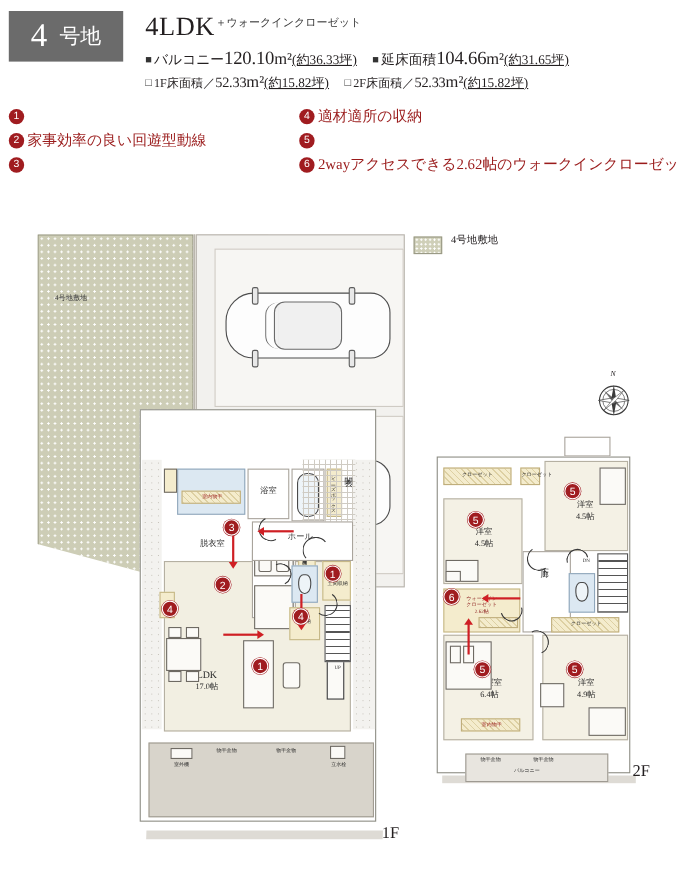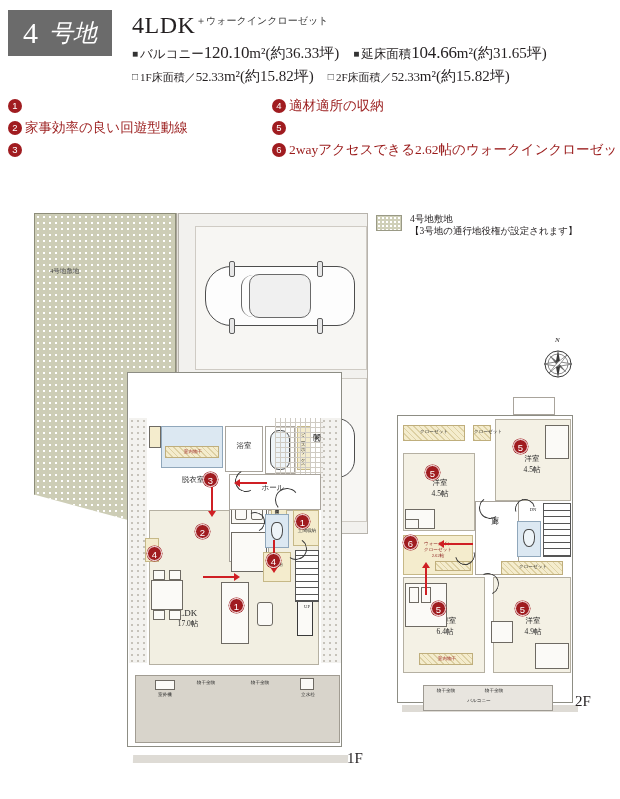--- a/index.html
+++ b/index.html
@@ -14,21 +14,21 @@
 
   
   .header { position: absolute; left: 0; top: 0; width: 620px; height: 92px; }
   .lot-badge {
     position: absolute; left: 8px; top: 10px; width: 104px; height: 46px;
     background: #6b6b6b; color: #ffffff;
     display: flex; align-items: center; justify-content: center;
     letter-spacing: 0px;
   }
   .lot-badge .num { font-size: 30px; line-height: 1; font-weight: normal; }
-  .lot-badge .suf { font-size: 24px; line-height: 1; margin-left: 11px; font-style: italic; }
+  .lot-badge .suf { font-size: 19px; line-height: 1; margin-left: 11px; }
 
   .plan-type {
     position: absolute; left: 132px; top: 12px;
     font-size: 24px; letter-spacing: 0.5px; color: #231f20;
   }
   .plan-type-sub {
     position: absolute; left: 196px; top: 14px;
     font-size: 10px; color: #3a3a3a; font-family: "Liberation Sans", sans-serif;
   }
 
@@ -38,21 +38,21 @@
   .area-item { display: flex; align-items: baseline; }
   .area-item + .area-item { margin-left: 14px; }
   .mk { font-size: 10px; margin-right: 2px; position: relative; top: -1px; }
   .mk.filled { color: #333; }
   .mk.open { color: #333; }
   .a-lbl { font-size: 12.5px; }
   .a-lbl.sm { font-size: 11px; }
   .a-val { font-size: 17px; margin: 0 0px; letter-spacing: -0.2px; }
   .a-val.sm { font-size: 13px; }
   .a-unit { font-size: 15px; }
-  .a-paren { font-size: 15px; }
+  .a-paren { font-size: 12px; text-decoration: underline; }
 
   
   .features { position: absolute; left: 6px; top: 96px; width: 608px; height: 68px; }
   .feat-col { position: absolute; top: 0; }
   .feat-col.left { left: 2px; width: 262px; }
   .feat-col.right { left: 266px; width: 344px; }
   .feat {
     display: flex; align-items: flex-start;
     height: 22px; color: #9a1b1b; font-size: 13.5px; white-space: nowrap;
   }
@@ -306,21 +306,20 @@
       <span class="bullet">6</span>
       <span class="ftxt">2wayアクセスできる2.62帖のウォークインクローゼット</span>
     </div>
   </div>
 </div>
 
 <div class="legend">
   <div class="legend-swatch"></div>
   <div class="legend-text">
     <div>4号地敷地</div>
-    <div>【3号地の通行地役権が設定されます】</div>
   </div>
 </div>
 
 <div class="compass">
   <div class="nlbl">N</div>
   <svg width="40" height="40" viewBox="0 0 40 40" style="position:absolute;left:0;top:8px">
     <circle cx="20" cy="20" r="13" fill="none" stroke="#3a3a3a" stroke-width="1"></circle>
     <circle cx="20" cy="20" r="10" fill="none" stroke="#3a3a3a" stroke-width="0.6"></circle>
     <polygon points="20,6 22.5,20 20,34 17.5,20" fill="#3a3a3a"></polygon>
     <polygon points="6,20 20,17.5 34,20 20,22.5" fill="#ffffff" stroke="#3a3a3a" stroke-width="0.6"></polygon>
@@ -392,21 +391,21 @@
   <div class="room r-white" style="left:104px;top:130px;width:40px;height:62px;"></div>
   <div class="furn" style="left:106px;top:132px;width:36px;height:22px;"></div>
   <div class="furn" style="left:106px;top:162px;width:36px;height:40px;"></div>
   <div class="furn" style="left:110px;top:136px;width:12px;height:14px;border-radius:2px;"></div>
   <div class="furn" style="left:126px;top:136px;width:12px;height:14px;border-radius:2px;"></div>
 
   <div class="room r-cream" style="left:146px;top:132px;width:16px;height:28px;"></div>
   <div class="lbl tiny vert" style="left:149px;top:135px;">食品庫</div>
 
   <div class="room r-blue" style="left:36px;top:56px;width:62px;height:42px;"></div>
-  <div class="lbl b" style="left:44px;top:62px;width:48px;margin-top:44px;">脱衣室</div>
+  <div class="lbl b" style="left:44px;top:76px;width:48px;margin-top:44px;">脱衣室</div>
   <div class="closet-hatch" style="left:40px;top:76px;width:54px;height:12px;"></div>
   <div class="lbl tiny" style="left:48px;top:79px;width:40px;color:#9a1b1b;">室内物干</div>
   <div class="furn" style="left:24px;top:56px;width:12px;height:22px;background:#f4eccd;"></div>
 
   <div class="room r-white" style="left:100px;top:56px;width:38px;height:46px;"></div>
   <div class="lbl b" style="left:103px;top:72px;width:32px;">浴室</div>
   <div class="bath-tub" style="left:142px;top:58px;width:26px;height:44px;"></div>
   <div class="room r-white" style="left:140px;top:56px;width:30px;height:48px;"></div>
   <div class="bath-tub" style="left:145px;top:60px;width:20px;height:40px;"></div>
 

